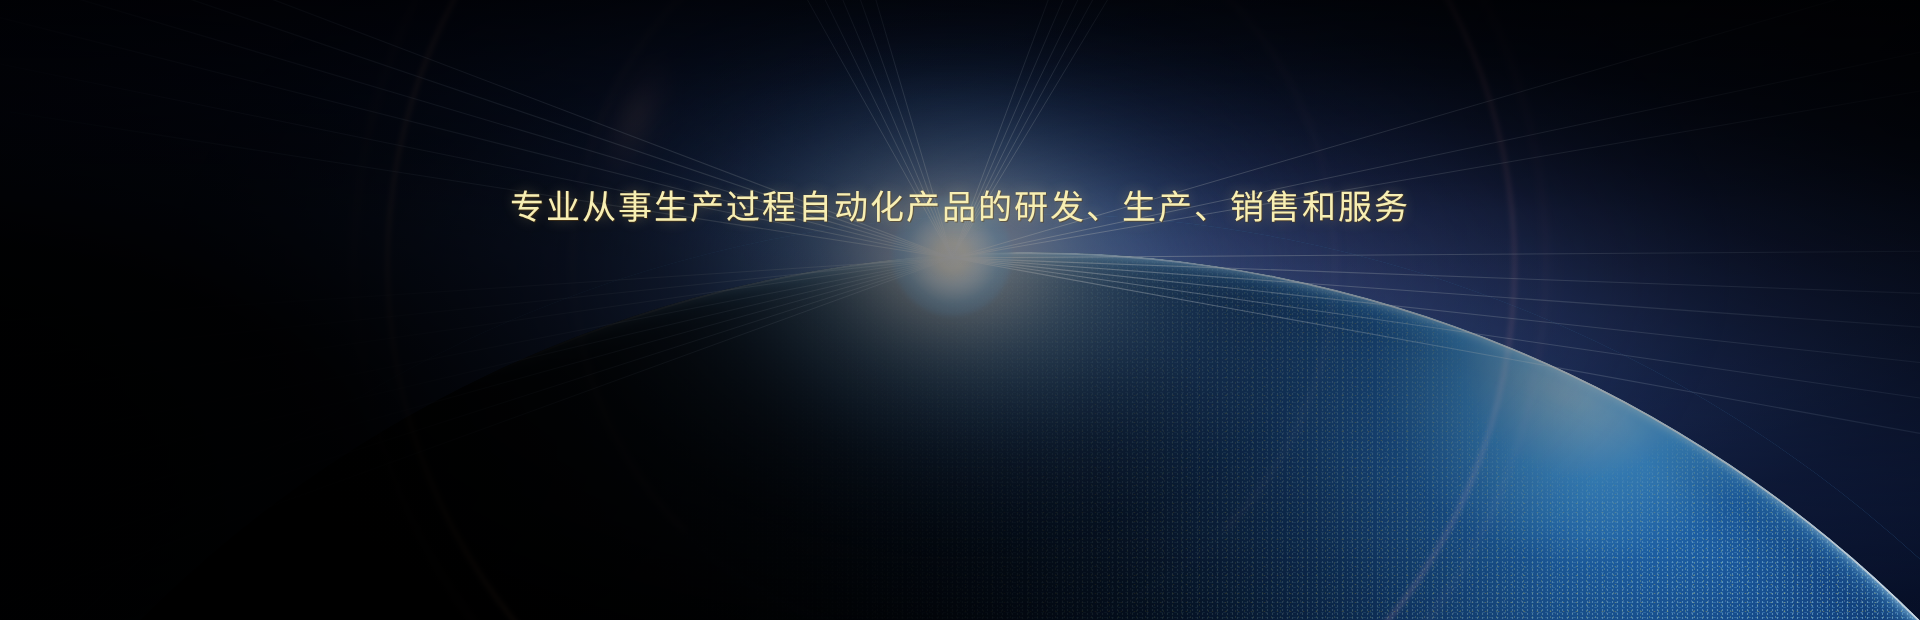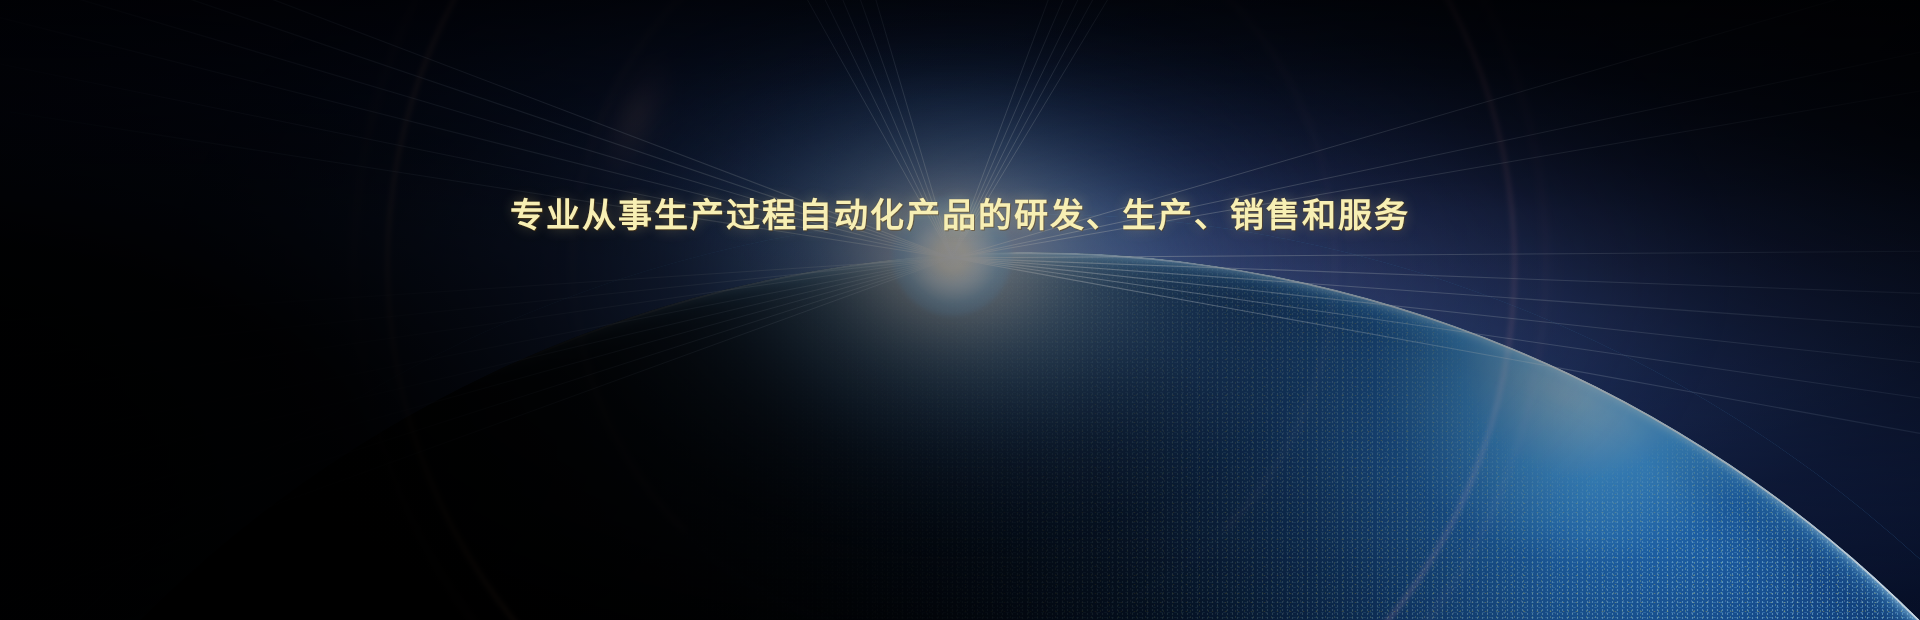--- a/index.html
+++ b/index.html
@@ -272,24 +272,24 @@
   
   #headline-wrap {
     position: absolute;
     left: 0; right: 0;
     top: 180px;
     text-align: center;
     z-index: 40;
   }
   #headline {
     display: inline-block;
-    margin: 12px;
+    margin: 4px;
     font-family: "Liberation Sans", "DejaVu Sans", sans-serif;
     font-size: 34px;
-    font-weight: 700;
+    font-weight: 400;
     letter-spacing: 2px;
     line-height: 46px;
     color: #f7efb4;
     text-shadow:
       0 0 1px rgba(120,80,20,0.55),
       1px 1px 0 rgba(90,60,12,0.45),
       0 0 14px rgba(255,230,140,0.30);
     white-space: nowrap;
   }
 </style>

